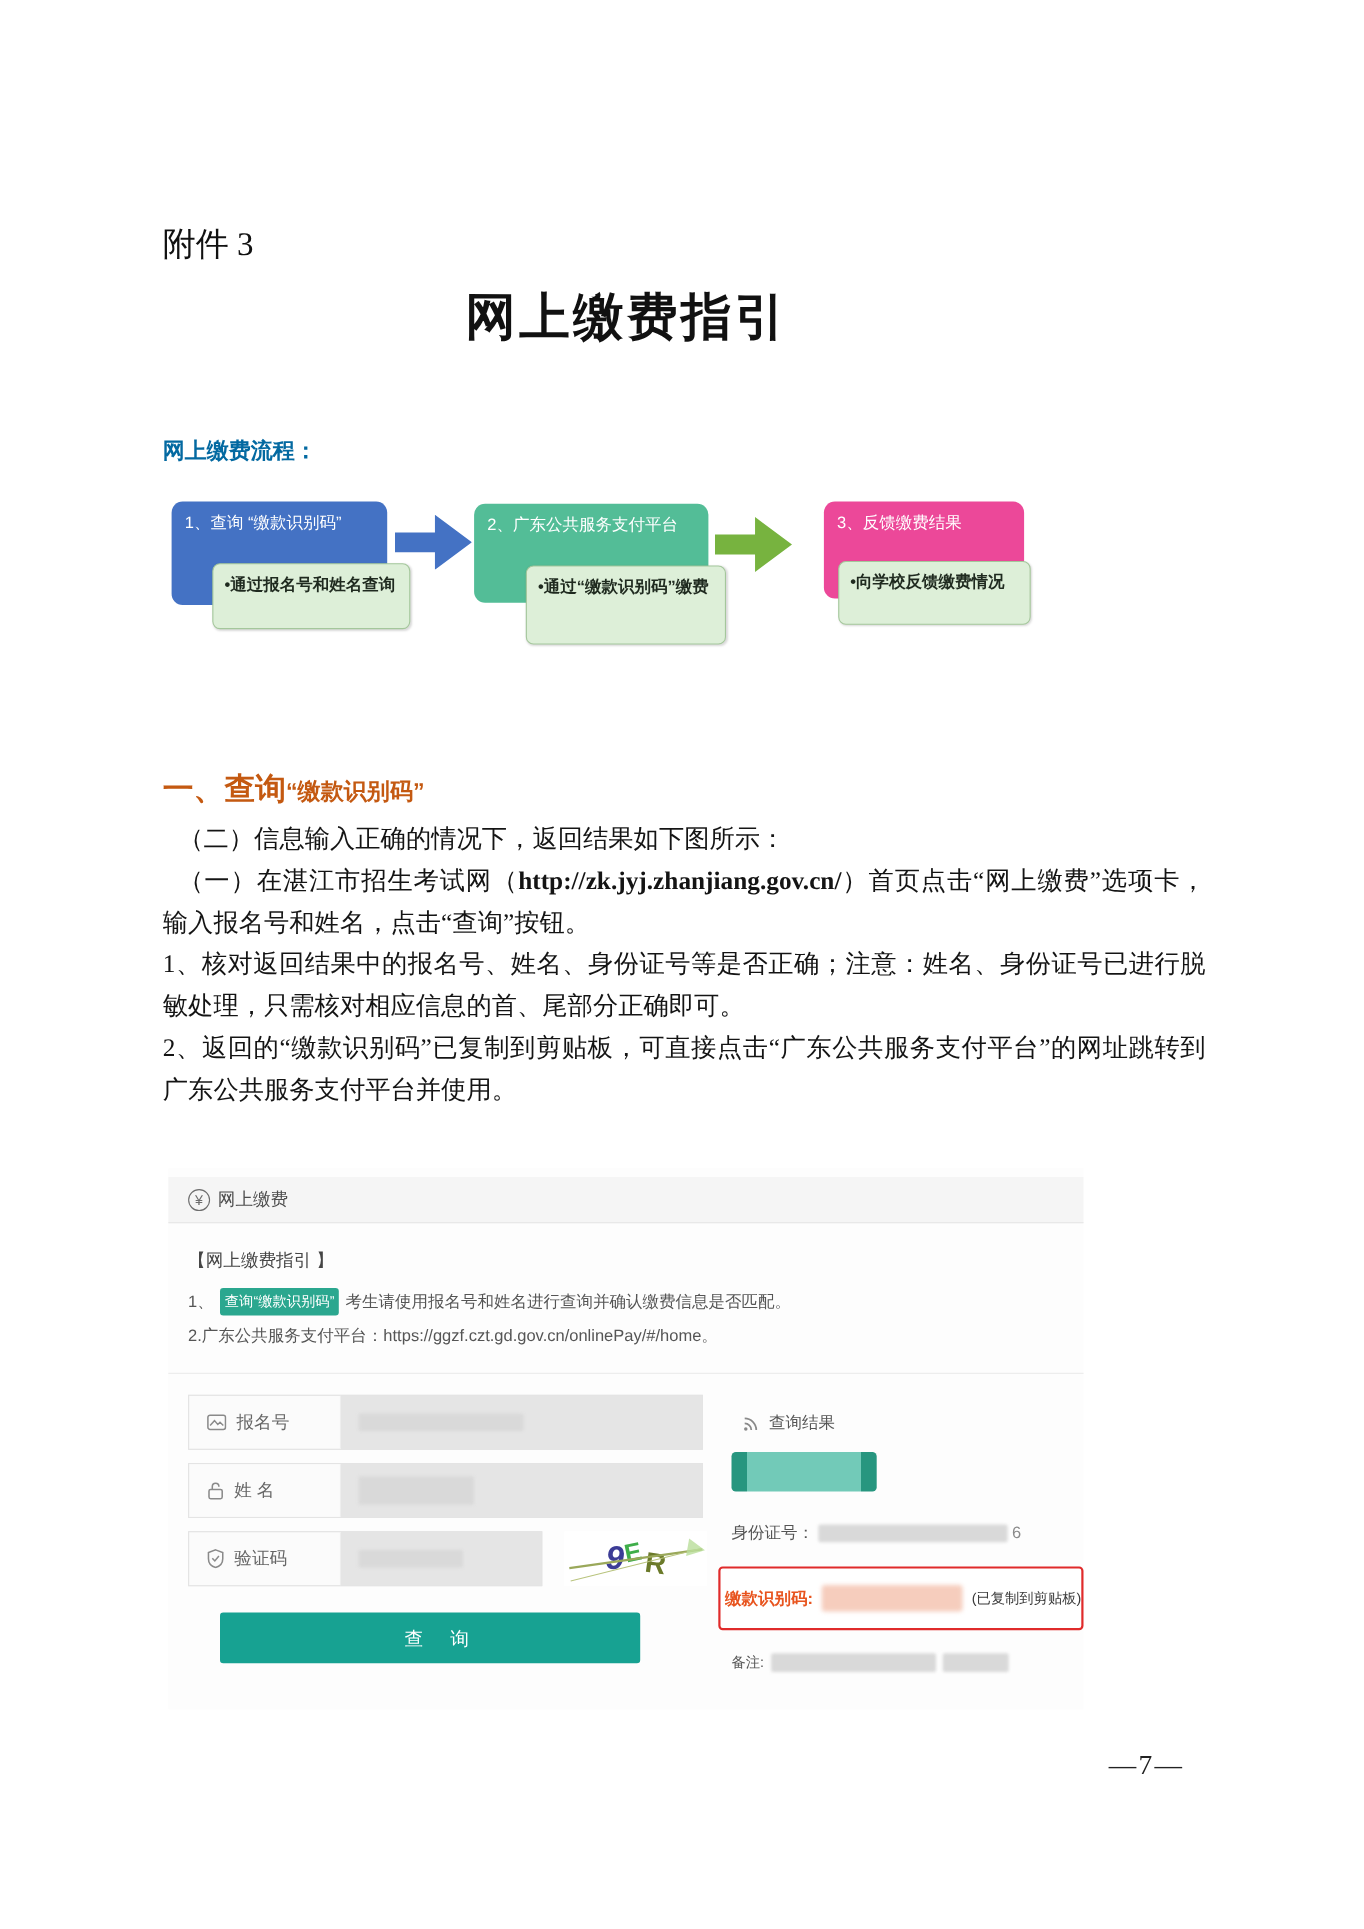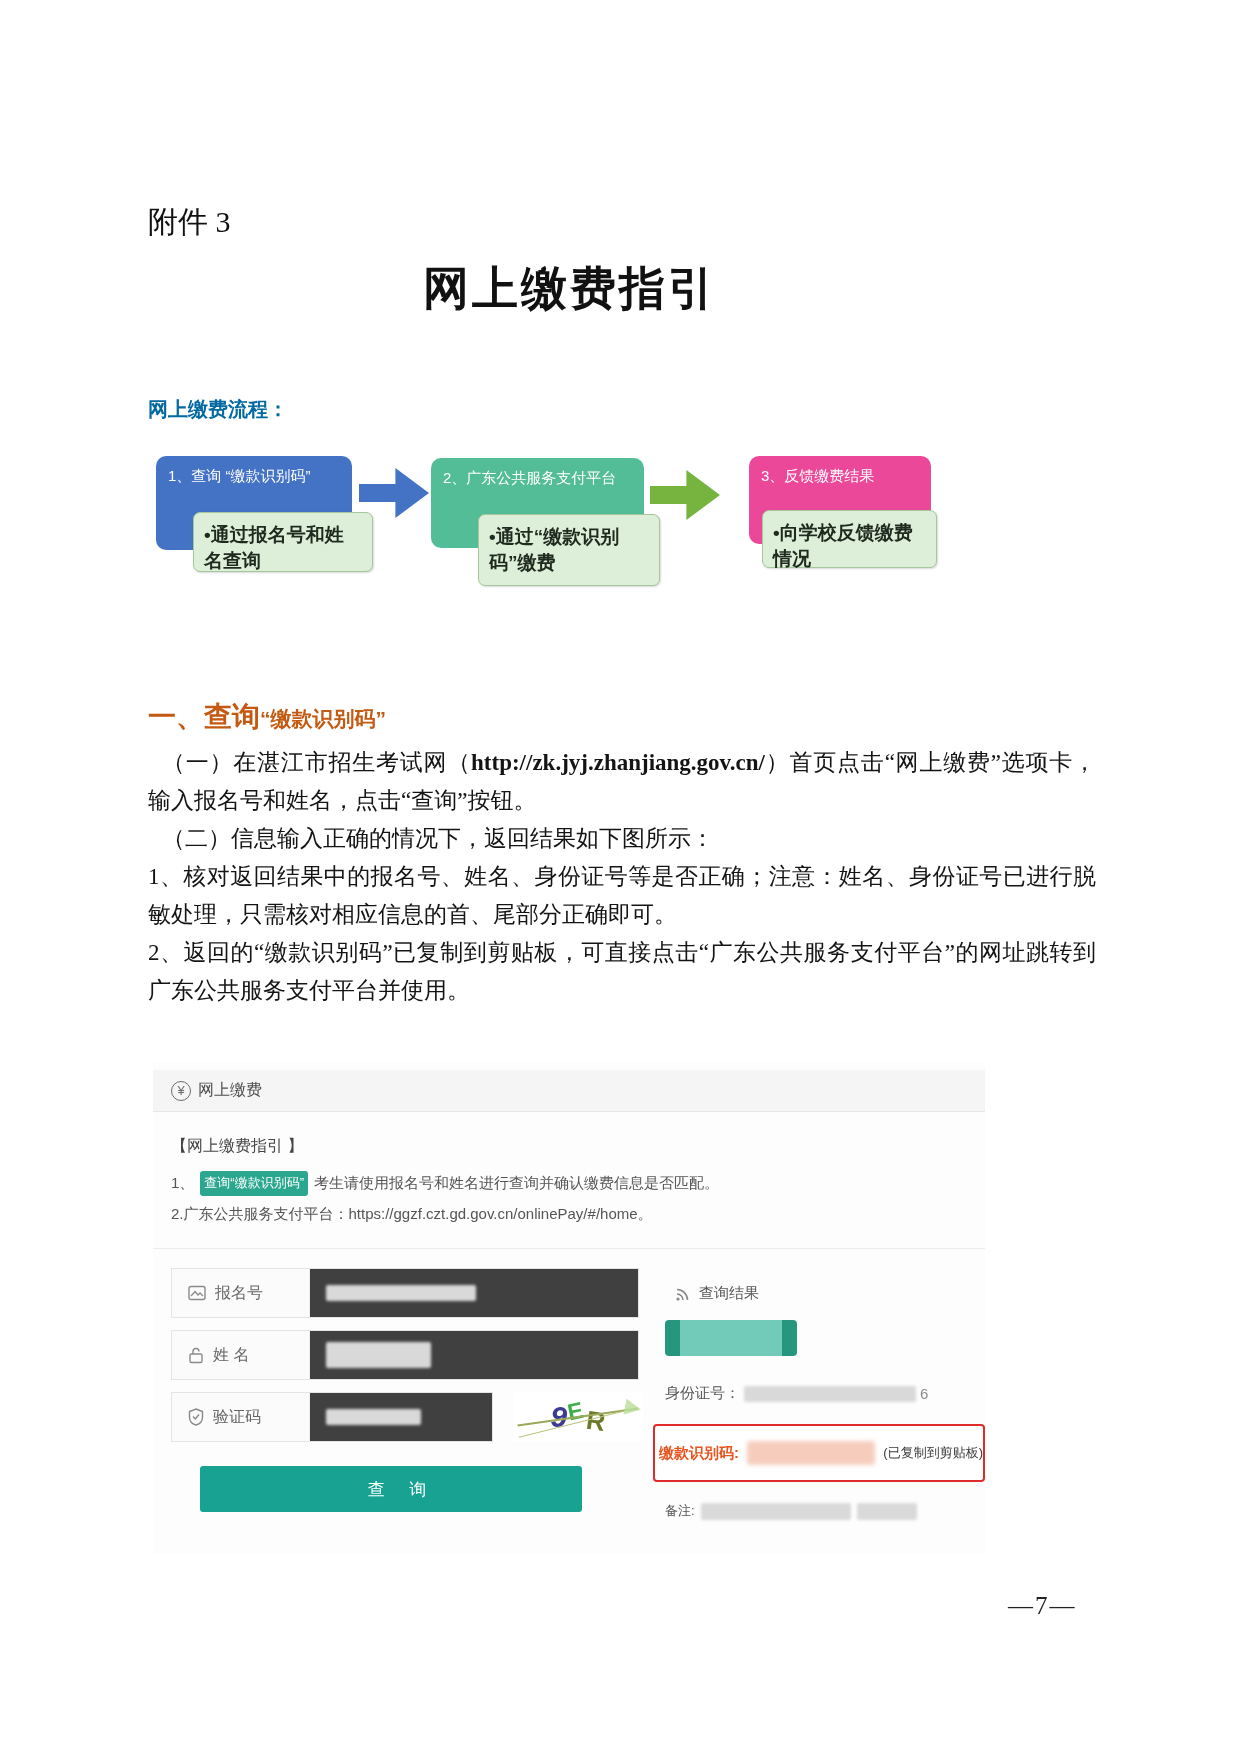--- a/index.html
+++ b/index.html
@@ -25,21 +25,21 @@
   .fc-box {
     position:absolute; border-radius:10px; color:#fff; font-weight:normal;
     font-family:"Liberation Sans","DejaVu Sans",sans-serif; font-size:15px;
     padding:10px 12px; line-height:1.35;
   }
   .fc-box1 { left:8px;   top:10px; width:196px; height:94px; background:#4472c4; }
   .fc-box2 { left:283px; top:12px; width:213px; height:90px; background:#53bd97; }
   .fc-box3 { left:601px; top:10px; width:182px; height:88px; background:#ec4899; }
   .fc-note {
     position:absolute; background:#ddefd8; border:1px solid #a4c79b; border-radius:7px;
-    font-family:"Liberation Sans","DejaVu Sans",sans-serif; font-size:19px; font-weight:bold;
+    font-family:"Liberation Sans","DejaVu Sans",sans-serif; font-size:15px; font-weight:bold;
     color:#1f2a1f; padding:9px 10px; line-height:1.35; z-index:2;
     box-shadow:1px 1px 2px rgba(0,0,0,0.15);
   }
   .fc-note1 { left:45px;  top:66px; width:180px; height:60px; }
   .fc-note2 { left:330px; top:68px; width:182px; height:72px; }
   .fc-note3 { left:614px; top:64px; width:175px; height:58px; }
   .fc-arrow {
     position:absolute; width:70px; height:50px;
     clip-path:polygon(0 32%, 52% 32%, 52% 0, 100% 50%, 52% 100%, 52% 68%, 0 68%);
   }
@@ -78,21 +78,21 @@
   .guide-title { position:absolute; left:18px; top:74px; font-size:16px; color:#454545; }
   .guide-line1 { position:absolute; left:18px; top:109px; font-size:15px; color:#555; display:flex; align-items:center; gap:6px; }
   .badge {
     background:#2ba78f; color:#fff; font-size:13px; padding:3px 4px 4px; border-radius:3px;
     white-space:nowrap;
   }
   .guide-line2 { position:absolute; left:18px; top:143px; font-size:15px; color:#555; }
   .webui-divider { position:absolute; left:0; top:186px; width:832px; border-top:1px solid #ececec; }
 
   .form-row {
-    position:absolute; left:18px; height:50px; background:#404040;
+    position:absolute; left:18px; height:50px; background:#e5e5e5;
     border:1px solid #e4e4e4; display:flex; align-items:center;
   }
   .row-1 { top:206px; width:468px; }
   .row-2 { top:268px; width:468px; }
   .row-3 { top:330px; width:322px; }
   .field-label {
     width:138px; height:100%; display:flex; align-items:center; gap:9px;
     padding-left:16px; font-size:16px; color:#666; background:#fbfbfb;
     border-right:1px solid #eee;
   }
@@ -163,22 +163,22 @@
     <div class="fc-arrow fc-arrow2"></div>
     <div class="fc-box fc-box3">3、反馈缴费结果</div>
     <div class="fc-note fc-note3">•向学校反馈缴费情况</div>
   </div>
 
   <div class="section-heading" style="color:#c45911;">
     <span class="h-main">一、查询</span><span class="h-quote">“缴款识别码”</span>
   </div>
 
   <div class="paragraphs">
+    <p class="indent">（二）信息输入正确的情况下，返回结果如下图所示：</p>
     <p class="indent"><span>（一）在湛江市招生考试网（</span><span class="url-bold">http://zk.jyj.zhanjiang.gov.cn/</span><span>）首页点击“网上缴费”选项卡，输入报名号和姓名，点击“查询”按钮。</span></p>
-    <p class="indent">（二）信息输入正确的情况下，返回结果如下图所示：</p>
     <p>1、核对返回结果中的报名号、姓名、身份证号等是否正确；注意：姓名、身份证号已进行脱敏处理，只需核对相应信息的首、尾部分正确即可。</p>
     <p>2、返回的“缴款识别码”已复制到剪贴板，可直接点击“广东公共服务支付平台”的网址跳转到广东公共服务支付平台并使用。</p>
   </div>
 
   <div class="webui">
 
     <div class="webui-header">
       <span class="yen-circle">¥</span>
       <span>网上缴费</span>
     </div>

